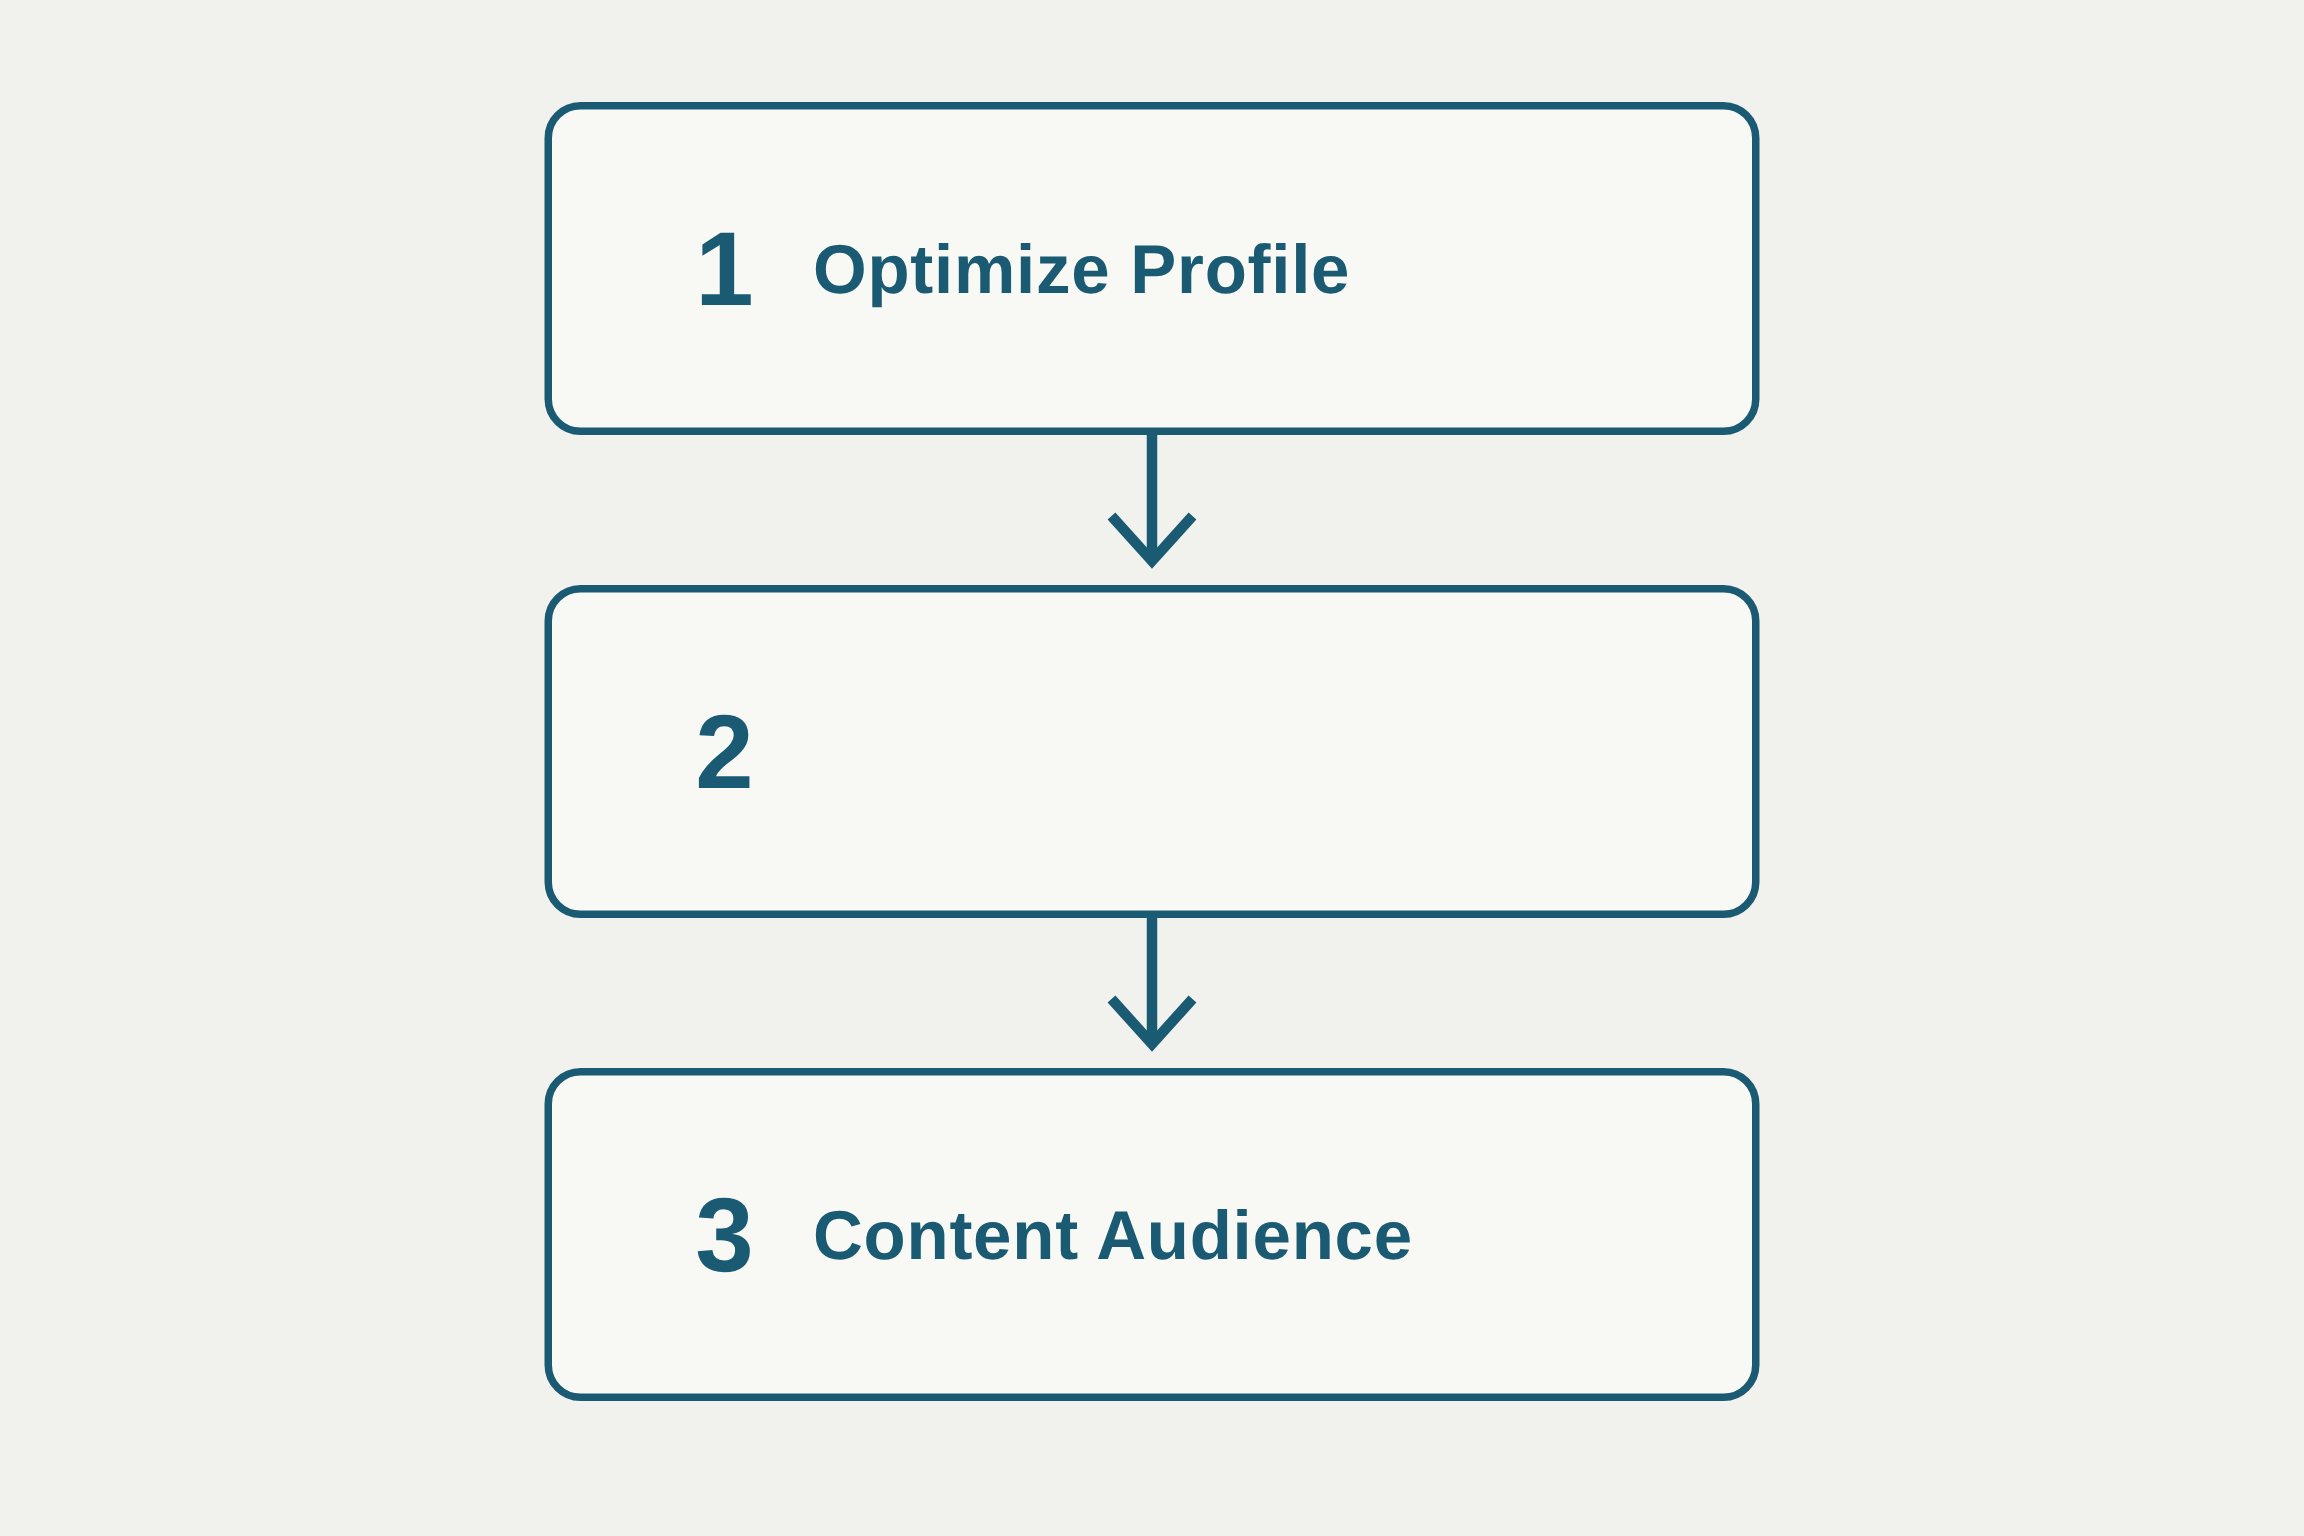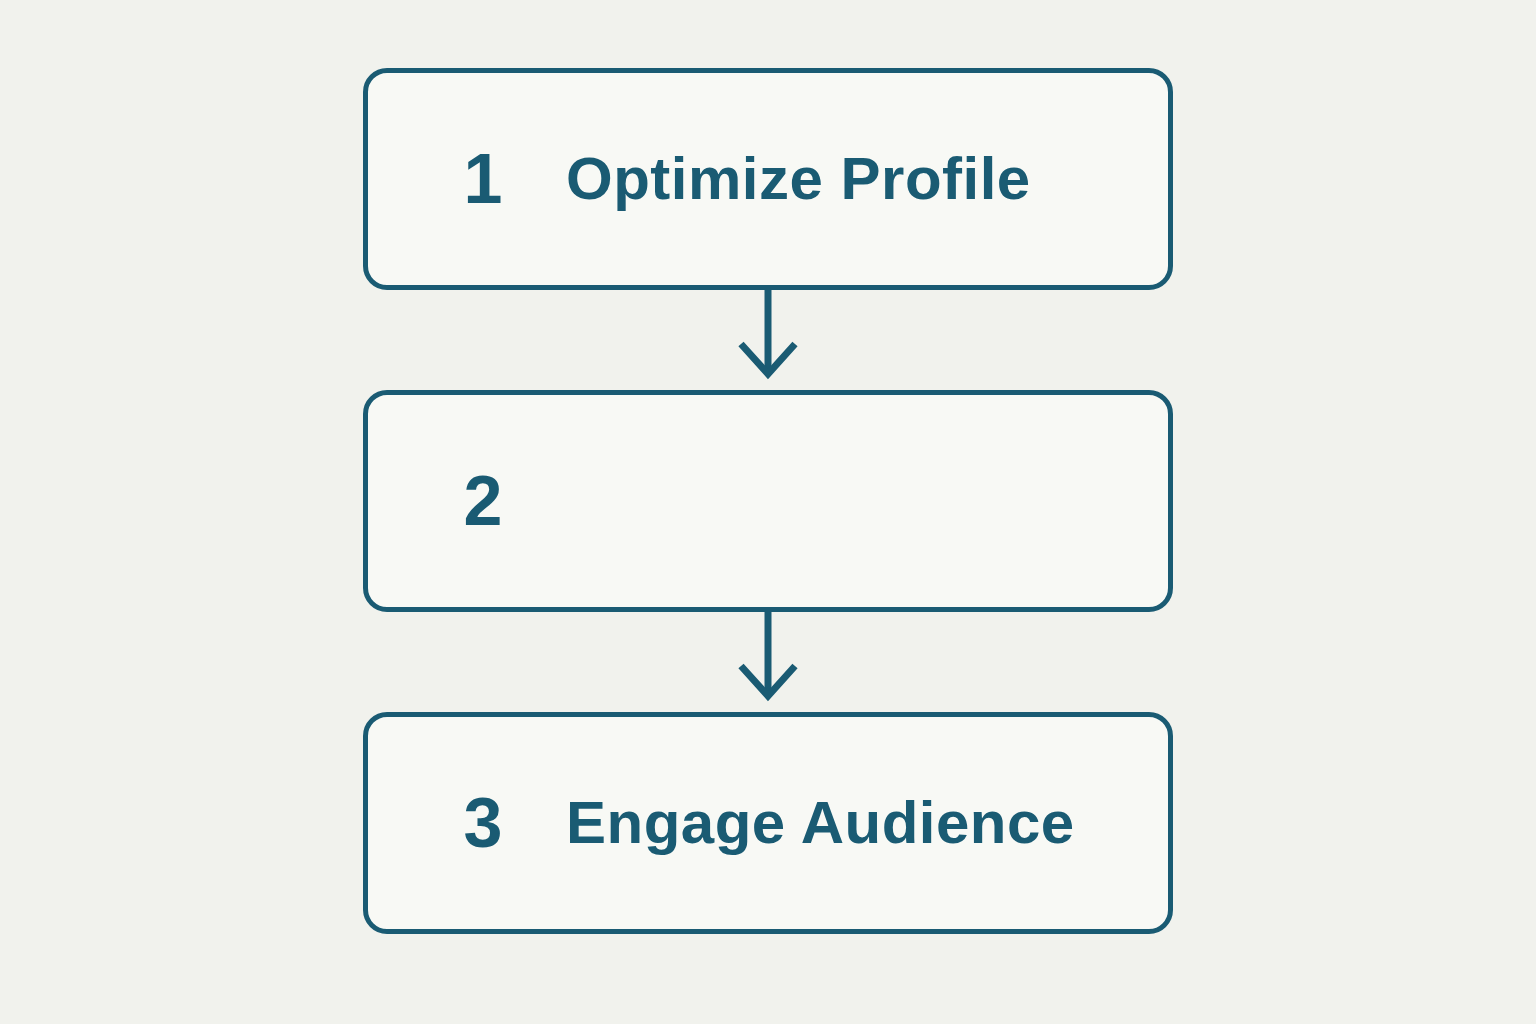--- a/index.html
+++ b/index.html
@@ -33,22 +33,22 @@
   .step-number {
     display: inline-block;
     width: 66px;
     text-align: center;
     font-size: 70px;
     font-weight: 600;
     color: #1a5b73;
     line-height: 1;
   }
   .step-label {
-    margin-left: 50px;
-    font-size: 60px;
+    margin-left: 26px;
+    font-size: 46px;
     font-weight: 600;
     color: #1a5b73;
     letter-spacing: 0.5px;
     line-height: 1;
     white-space: nowrap;
   }
   .arrow {
     height: 100px;
     flex: 0 0 auto;
     display: flex;
@@ -80,16 +80,16 @@
 
   <div class="arrow">
     <svg width="120" height="92" viewBox="0 0 120 92" aria-hidden="true">
       <line x1="60" y1="0" x2="60" y2="81" stroke="#1a5b73" stroke-width="7"></line>
       <polyline points="33,54 60,84 87,54" fill="none" stroke="#1a5b73" stroke-width="7" stroke-linejoin="miter"></polyline>
     </svg>
   </div>
 
   <div class="step-box">
     <span class="step-number">3</span>
-    <span class="step-label">Engage Audience</span>
+    <span class="step-label">Content Audience</span>
   </div>
 
 </div>
 
 </body></html>

